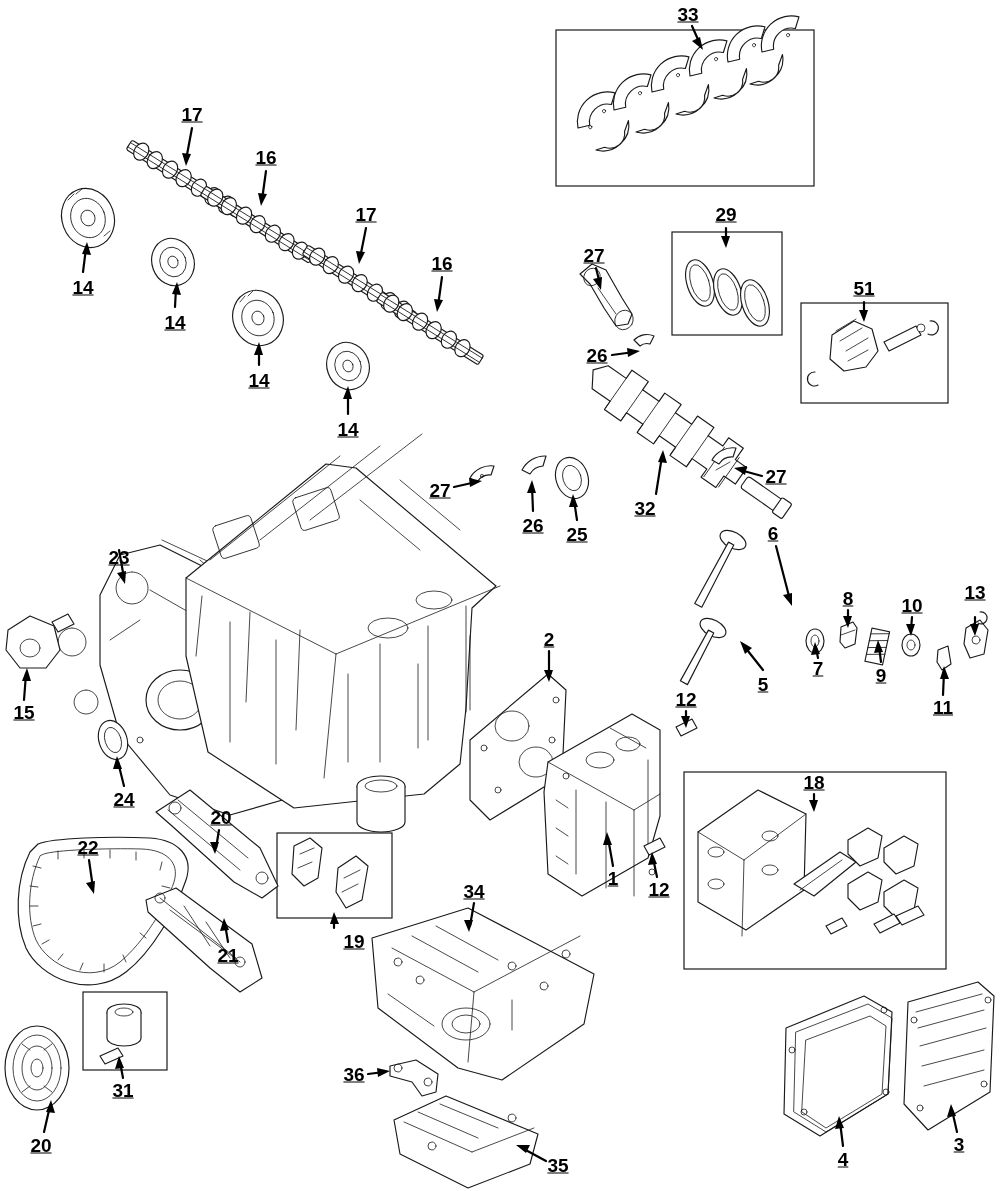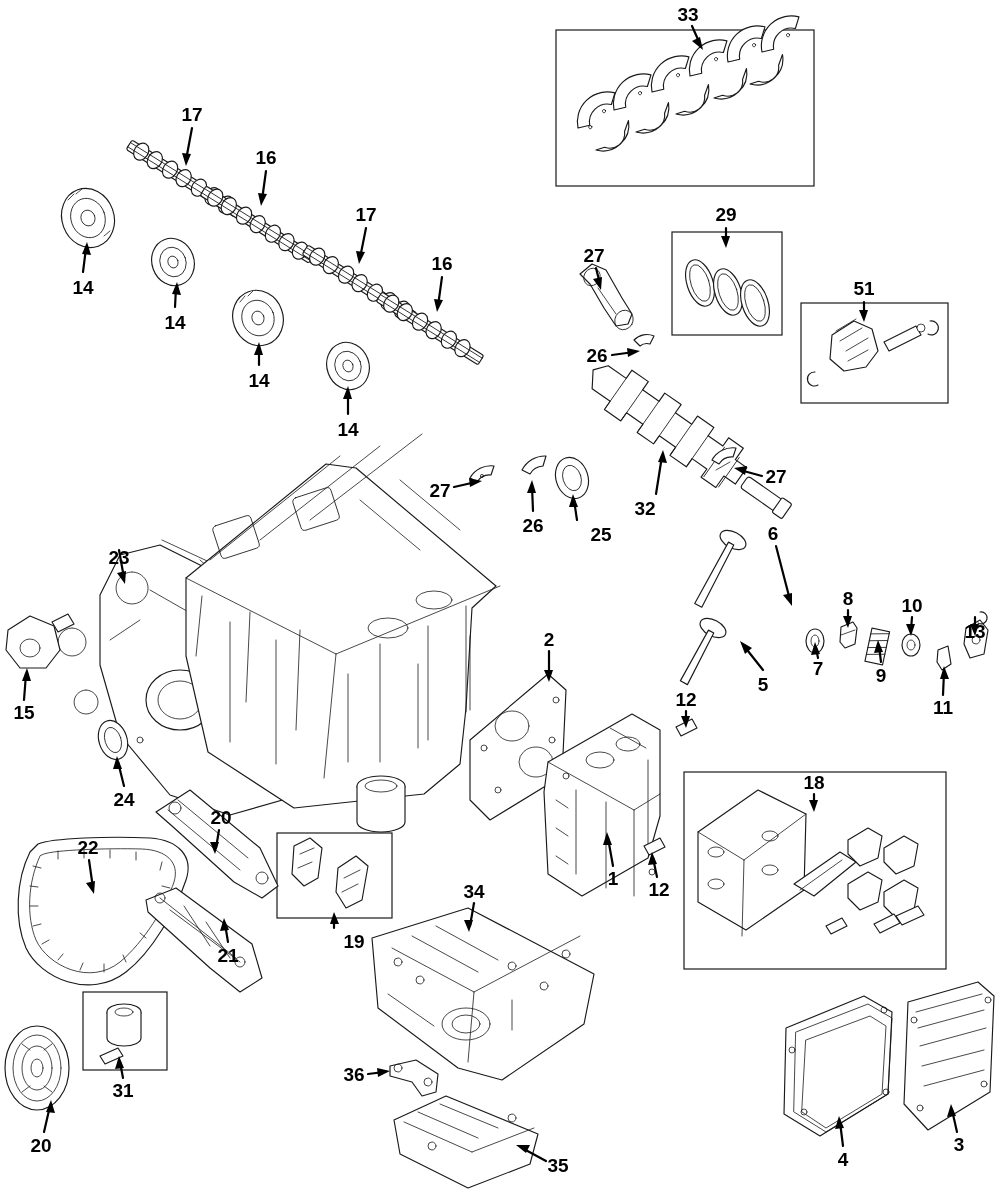--- a/index.html
+++ b/index.html
@@ -27,20 +27,21 @@
   .callout {
     position: absolute;
     font-family: "Liberation Sans", sans-serif;
     font-weight: bold;
     font-size: 19px;
     color: #000000;
     line-height: 1;
     white-space: nowrap;
     transform: translate(-50%, -50%);
     user-select: none;
+    text-decoration: underline;
   }
   svg .ln {
     fill: none;
     stroke: #1a1a1a;
     stroke-width: 1.15;
     stroke-linecap: round;
     stroke-linejoin: round;
   }
   svg .ln-thin {
     fill: none;
@@ -644,26 +645,26 @@
   <div class="callout" style="left:864px; top:288px;">51</div>
   <div class="callout" style="left:83px;  top:287px;">14</div>
   <div class="callout" style="left:175px; top:322px;">14</div>
   <div class="callout" style="left:597px; top:355px;">26</div>
   <div class="callout" style="left:259px; top:380px;">14</div>
   <div class="callout" style="left:348px; top:429px;">14</div>
   <div class="callout" style="left:776px; top:476px;">27</div>
   <div class="callout" style="left:440px; top:490px;">27</div>
   <div class="callout" style="left:645px; top:508px;">32</div>
   <div class="callout" style="left:533px; top:525px;">26</div>
-  <div class="callout" style="left:577px; top:534px;margin-left:24px;">25</div>
+  <div class="callout" style="left:577px; top:534px;">25</div>
   <div class="callout" style="left:773px; top:533px;">6</div>
   <div class="callout" style="left:119px; top:537px;margin-top:20px;">23</div>
   <div class="callout" style="left:848px; top:598px;">8</div>
   <div class="callout" style="left:912px; top:605px;">10</div>
-  <div class="callout" style="left:975px; top:631px;">13</div>
+  <div class="callout" style="left:975px; top:592px;">13</div>
   <div class="callout" style="left:549px; top:639px;">2</div>
   <div class="callout" style="left:818px; top:668px;">7</div>
   <div class="callout" style="left:881px; top:675px;">9</div>
   <div class="callout" style="left:763px; top:684px;">5</div>
   <div class="callout" style="left:686px; top:699px;">12</div>
   <div class="callout" style="left:943px; top:707px;">11</div>
   <div class="callout" style="left:24px;  top:712px;">15</div>
   <div class="callout" style="left:814px; top:782px;">18</div>
   <div class="callout" style="left:124px; top:799px;">24</div>
   <div class="callout" style="left:206px; top:817px;margin-left:15px;">20</div>

